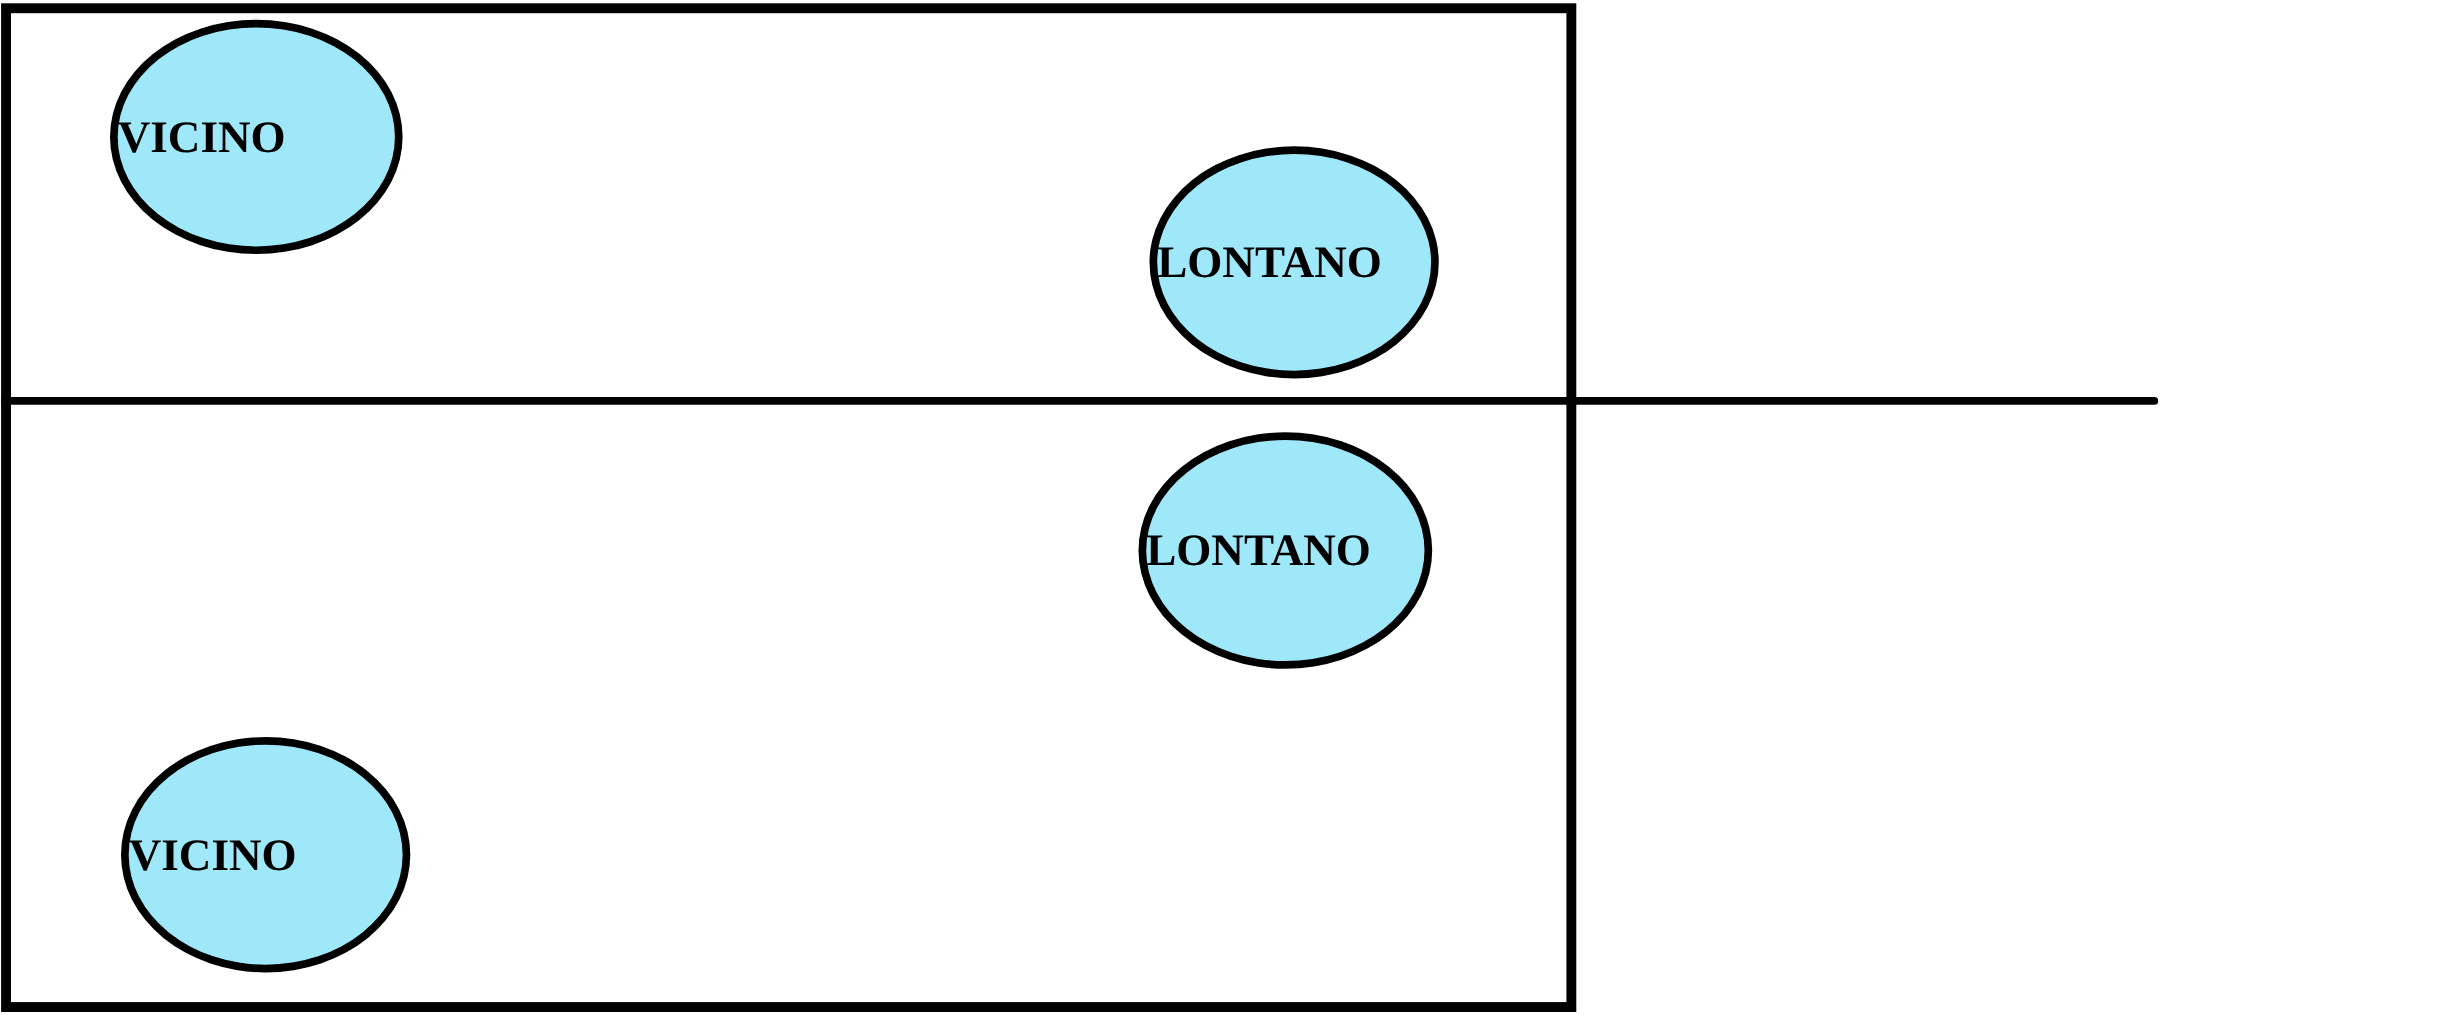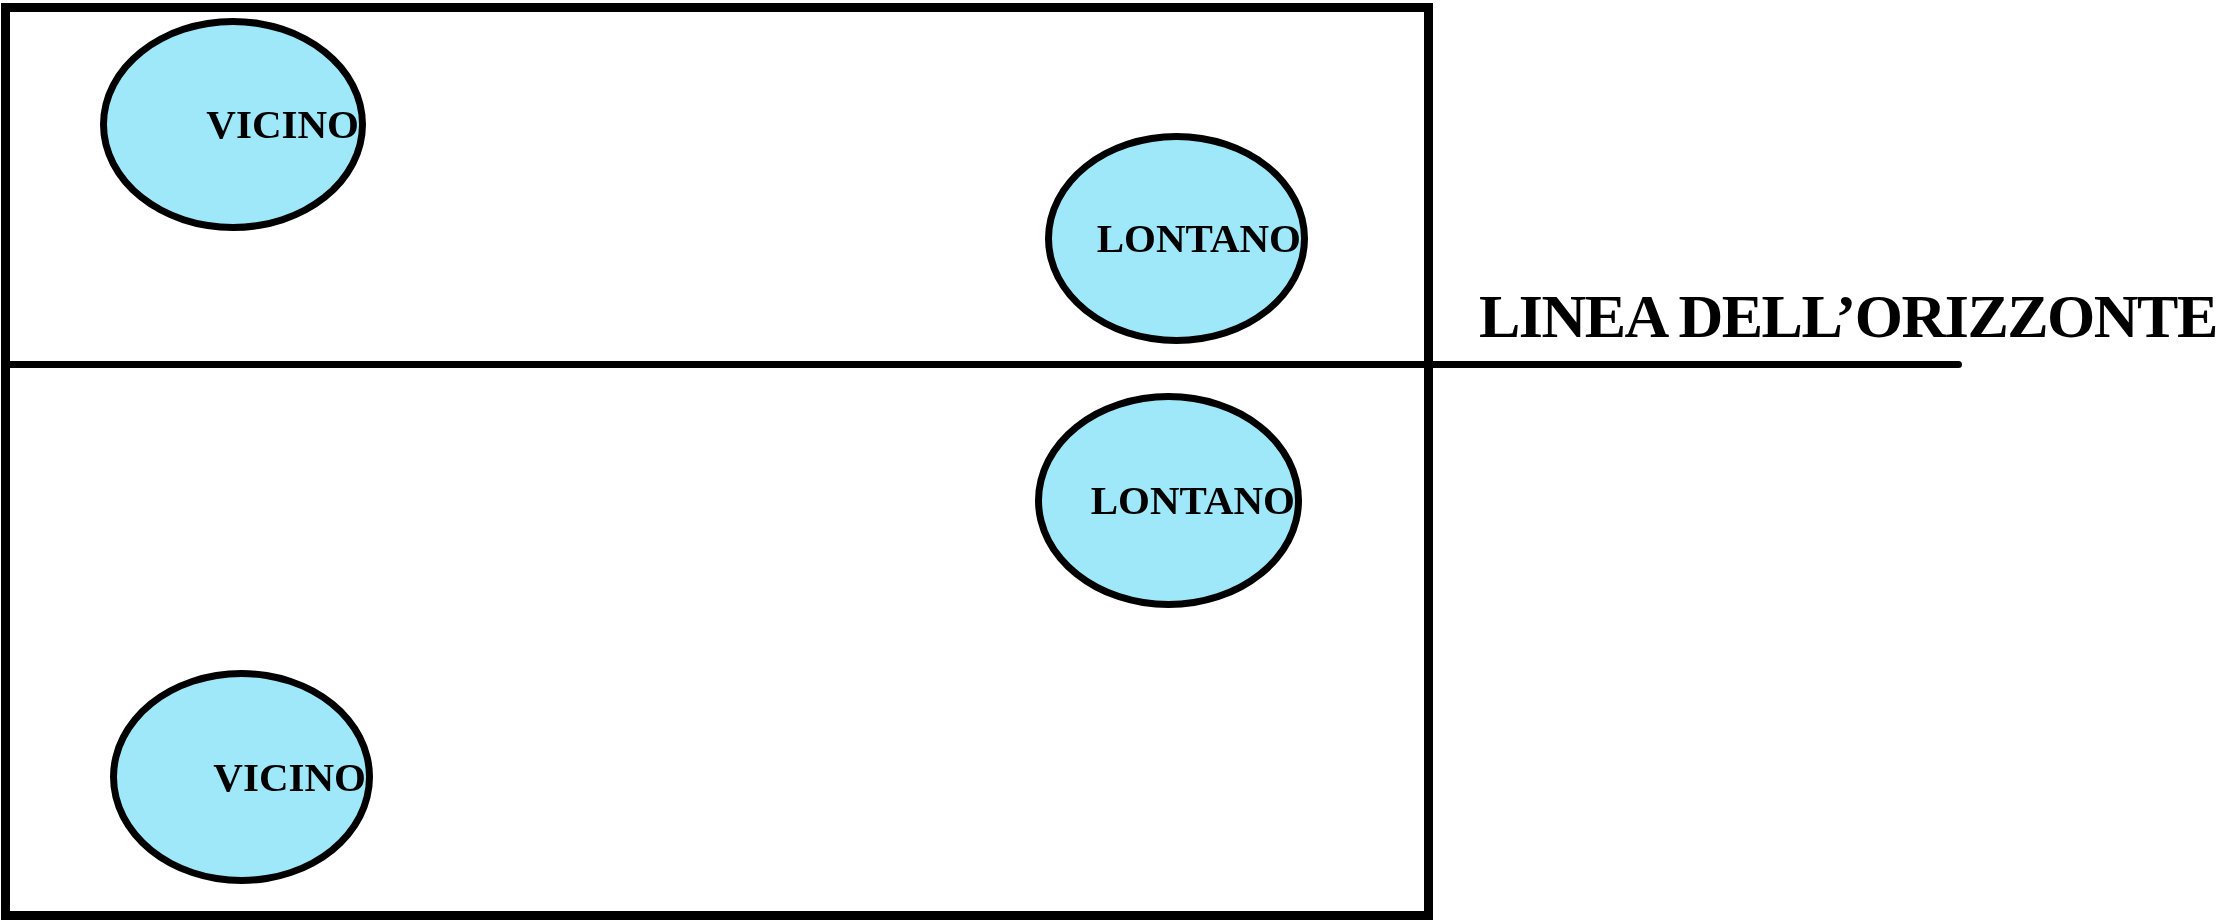--- a/index.html
+++ b/index.html
@@ -49,21 +49,21 @@
     white-space: nowrap;
   }
   
   .ellipse {
     position: absolute;
     border: 7px solid #000000;
     border-radius: 50%;
     box-sizing: border-box;
     display: flex;
     align-items: center;
-    justify-content: flex-end;
+    justify-content: flex-start;
   }
   .ellipse-label {
     font-size: 41px;
     font-weight: bold;
     color: #000000;
     line-height: 1;
     white-space: nowrap;
   }
   .e-vicino-above  { left: 100px;  top: 18px;  width: 266px; height: 213px; }
   .e-lontano-above { left: 1045px; top: 133px; width: 263px; height: 211px; }
@@ -72,21 +72,20 @@
 </style>
 </head>
 <body>
 
 <div class="canvas">
 
   <div class="frame"></div>
 
   <div class="horizon-line" style="background-color: rgb(0, 0, 0);"></div>
 
-  <div class="horizon-label">LINEA DELL’ORIZZONTE</div>
 
   <div class="ellipse e-vicino-above" style="background-color: rgb(158, 232, 249);">
     <span class="ellipse-label">VICINO</span>
   </div>
 
   <div class="ellipse e-lontano-above" style="background-color: rgb(158, 232, 249);">
     <span class="ellipse-label">LONTANO</span>
   </div>
 
   <div class="ellipse e-lontano-below" style="background-color: rgb(158, 232, 249);">

